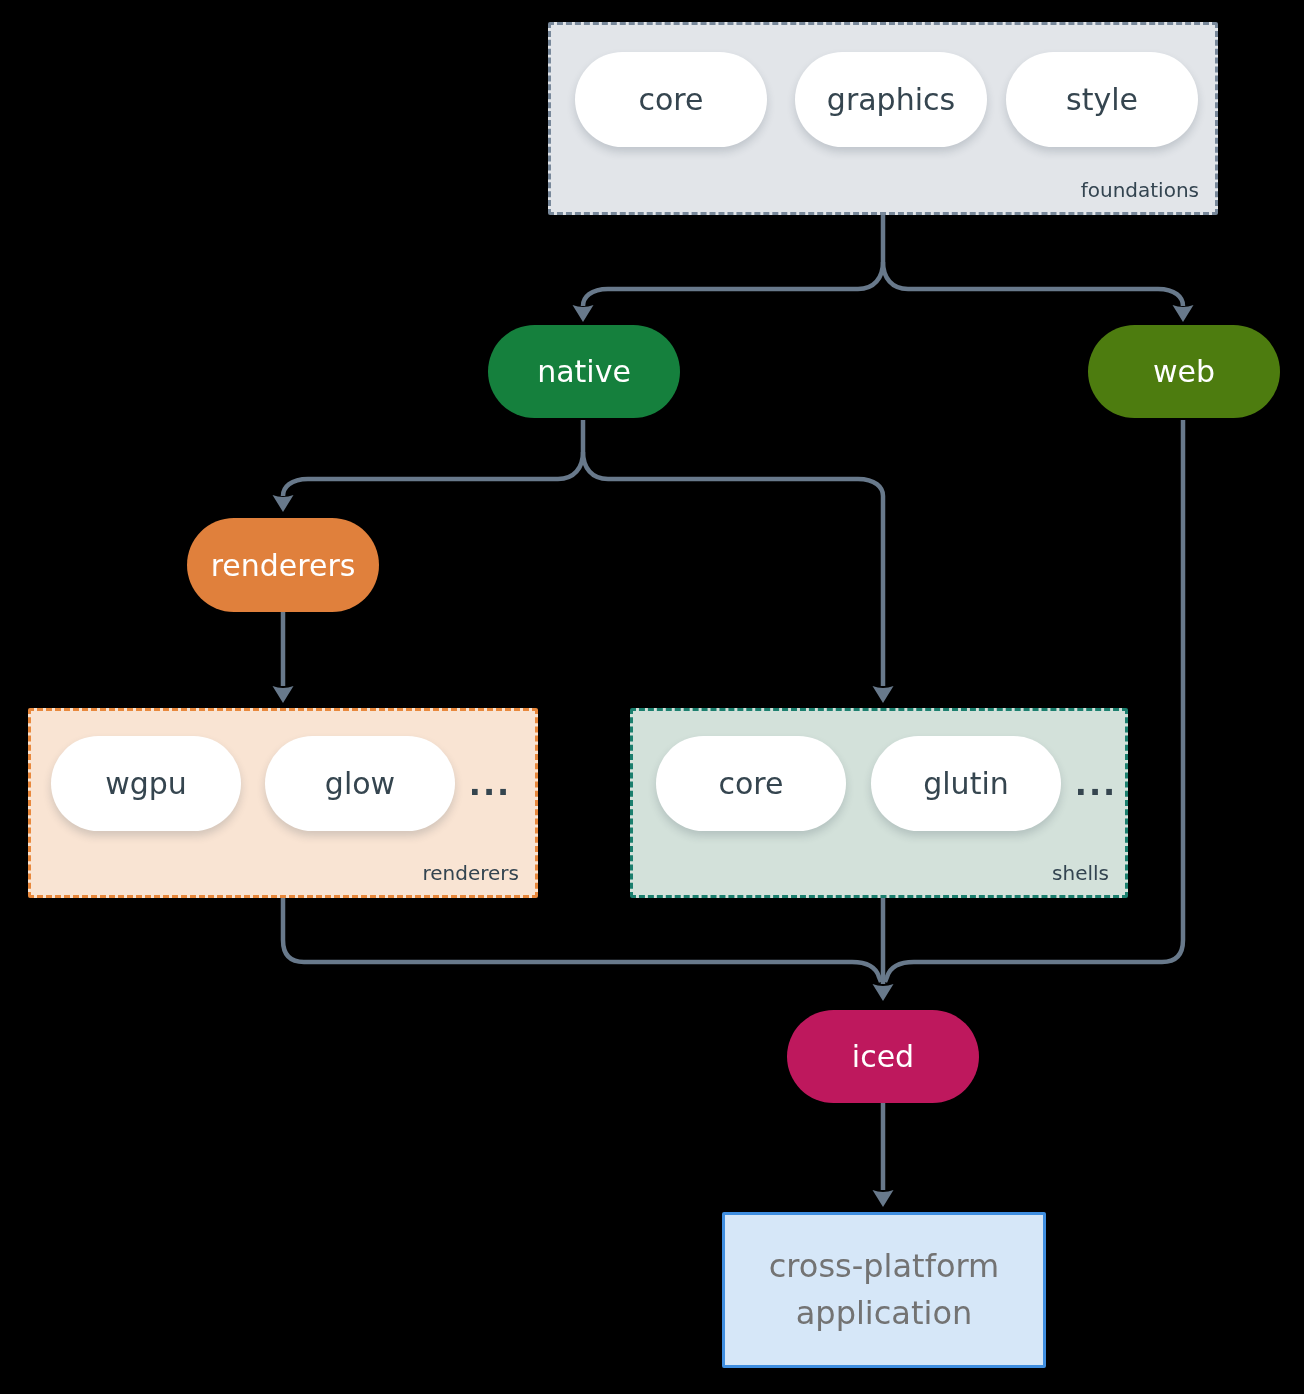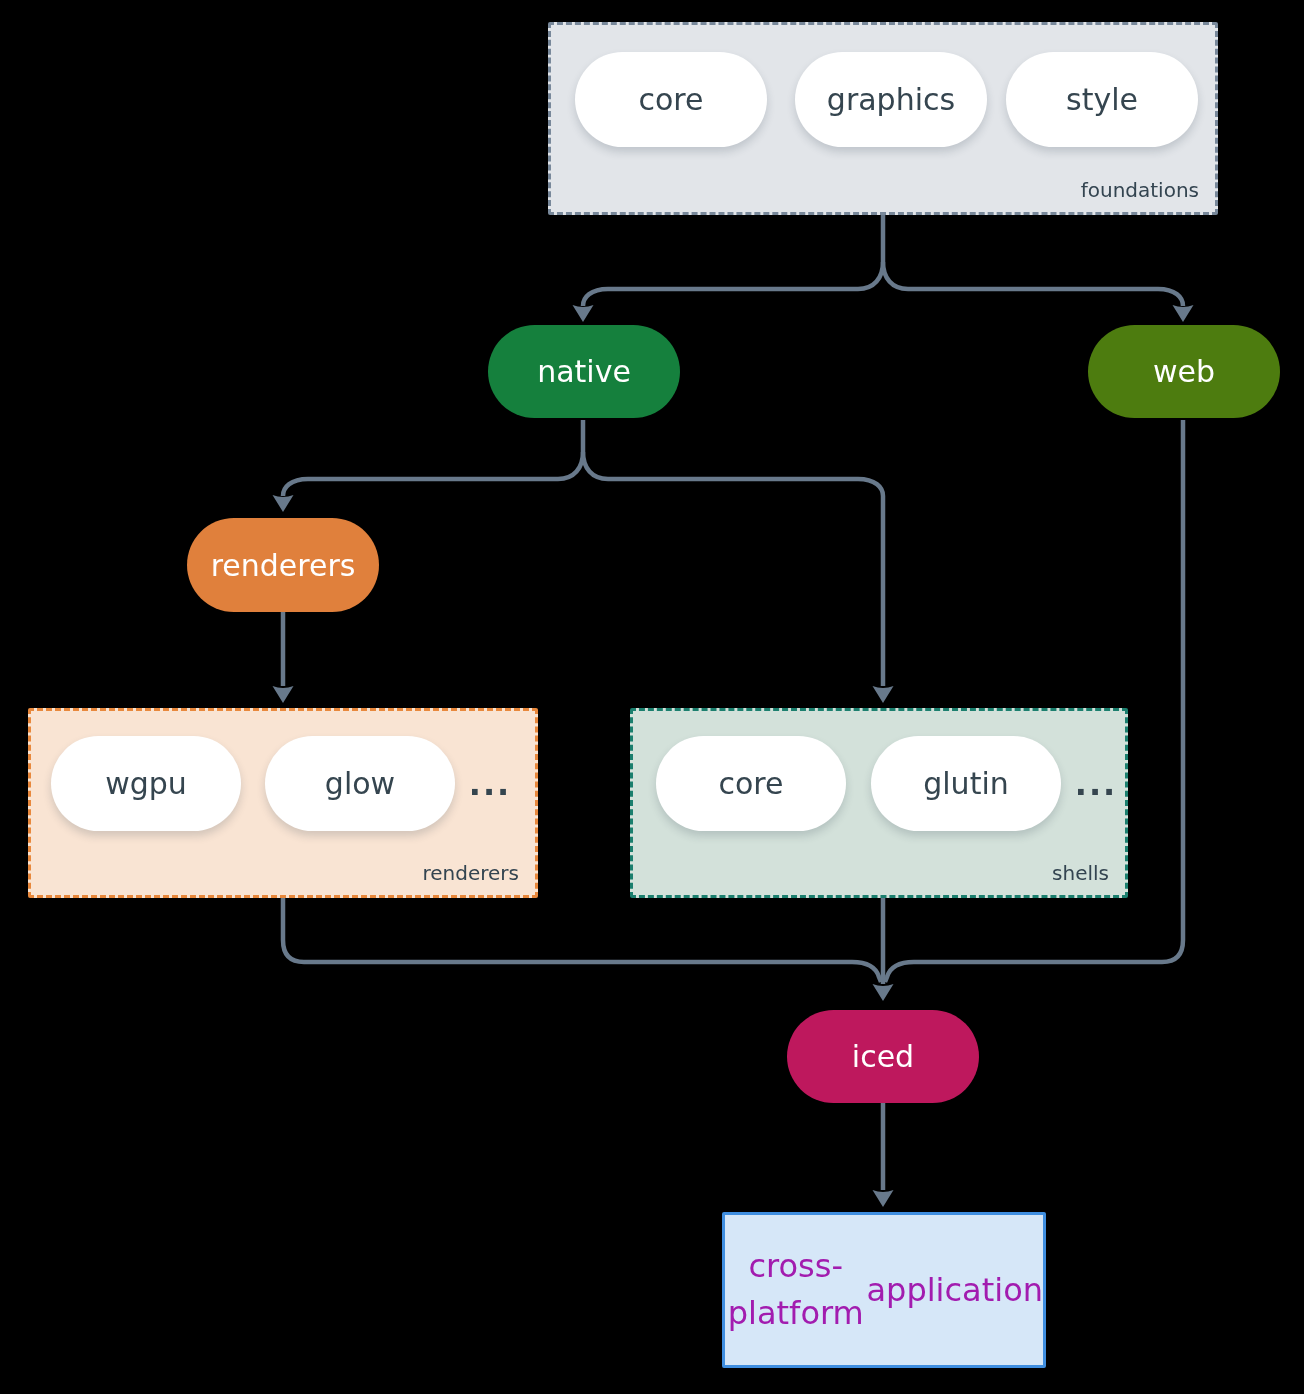--- a/index.html
+++ b/index.html
@@ -50,23 +50,23 @@
   .ellipsis {
     position: absolute; width: 60px; top: 25px; height: 95px;
     display: flex; align-items: center; justify-content: center;
     font-size: 32px; font-weight: 700; color: #35454f; letter-spacing: 2px;
   }
 
   .app-box {
     position: absolute; left: 722px; top: 1212px;
     width: 324px; height: 156px; box-sizing: border-box;
     background: #d6e7f8; border: 3px solid #3f8ee0; border-radius: 2px;
-    display: flex; flex-direction: row;
+    display: flex; flex-direction: column;
     align-items: center; justify-content: center;
-    font-size: 32px; line-height: 47px; color: #a21caf; text-align: center;
+    font-size: 32px; line-height: 47px; color: #737373; text-align: center;
   }
 </style>
 </head>
 <body>
 
 <div id="canvas">
 
   <svg id="arrows" viewBox="0 0 1304 1394" xmlns="http://www.w3.org/2000/svg">
     <g stroke="#68798b" stroke-width="4.5" fill="none">
 

